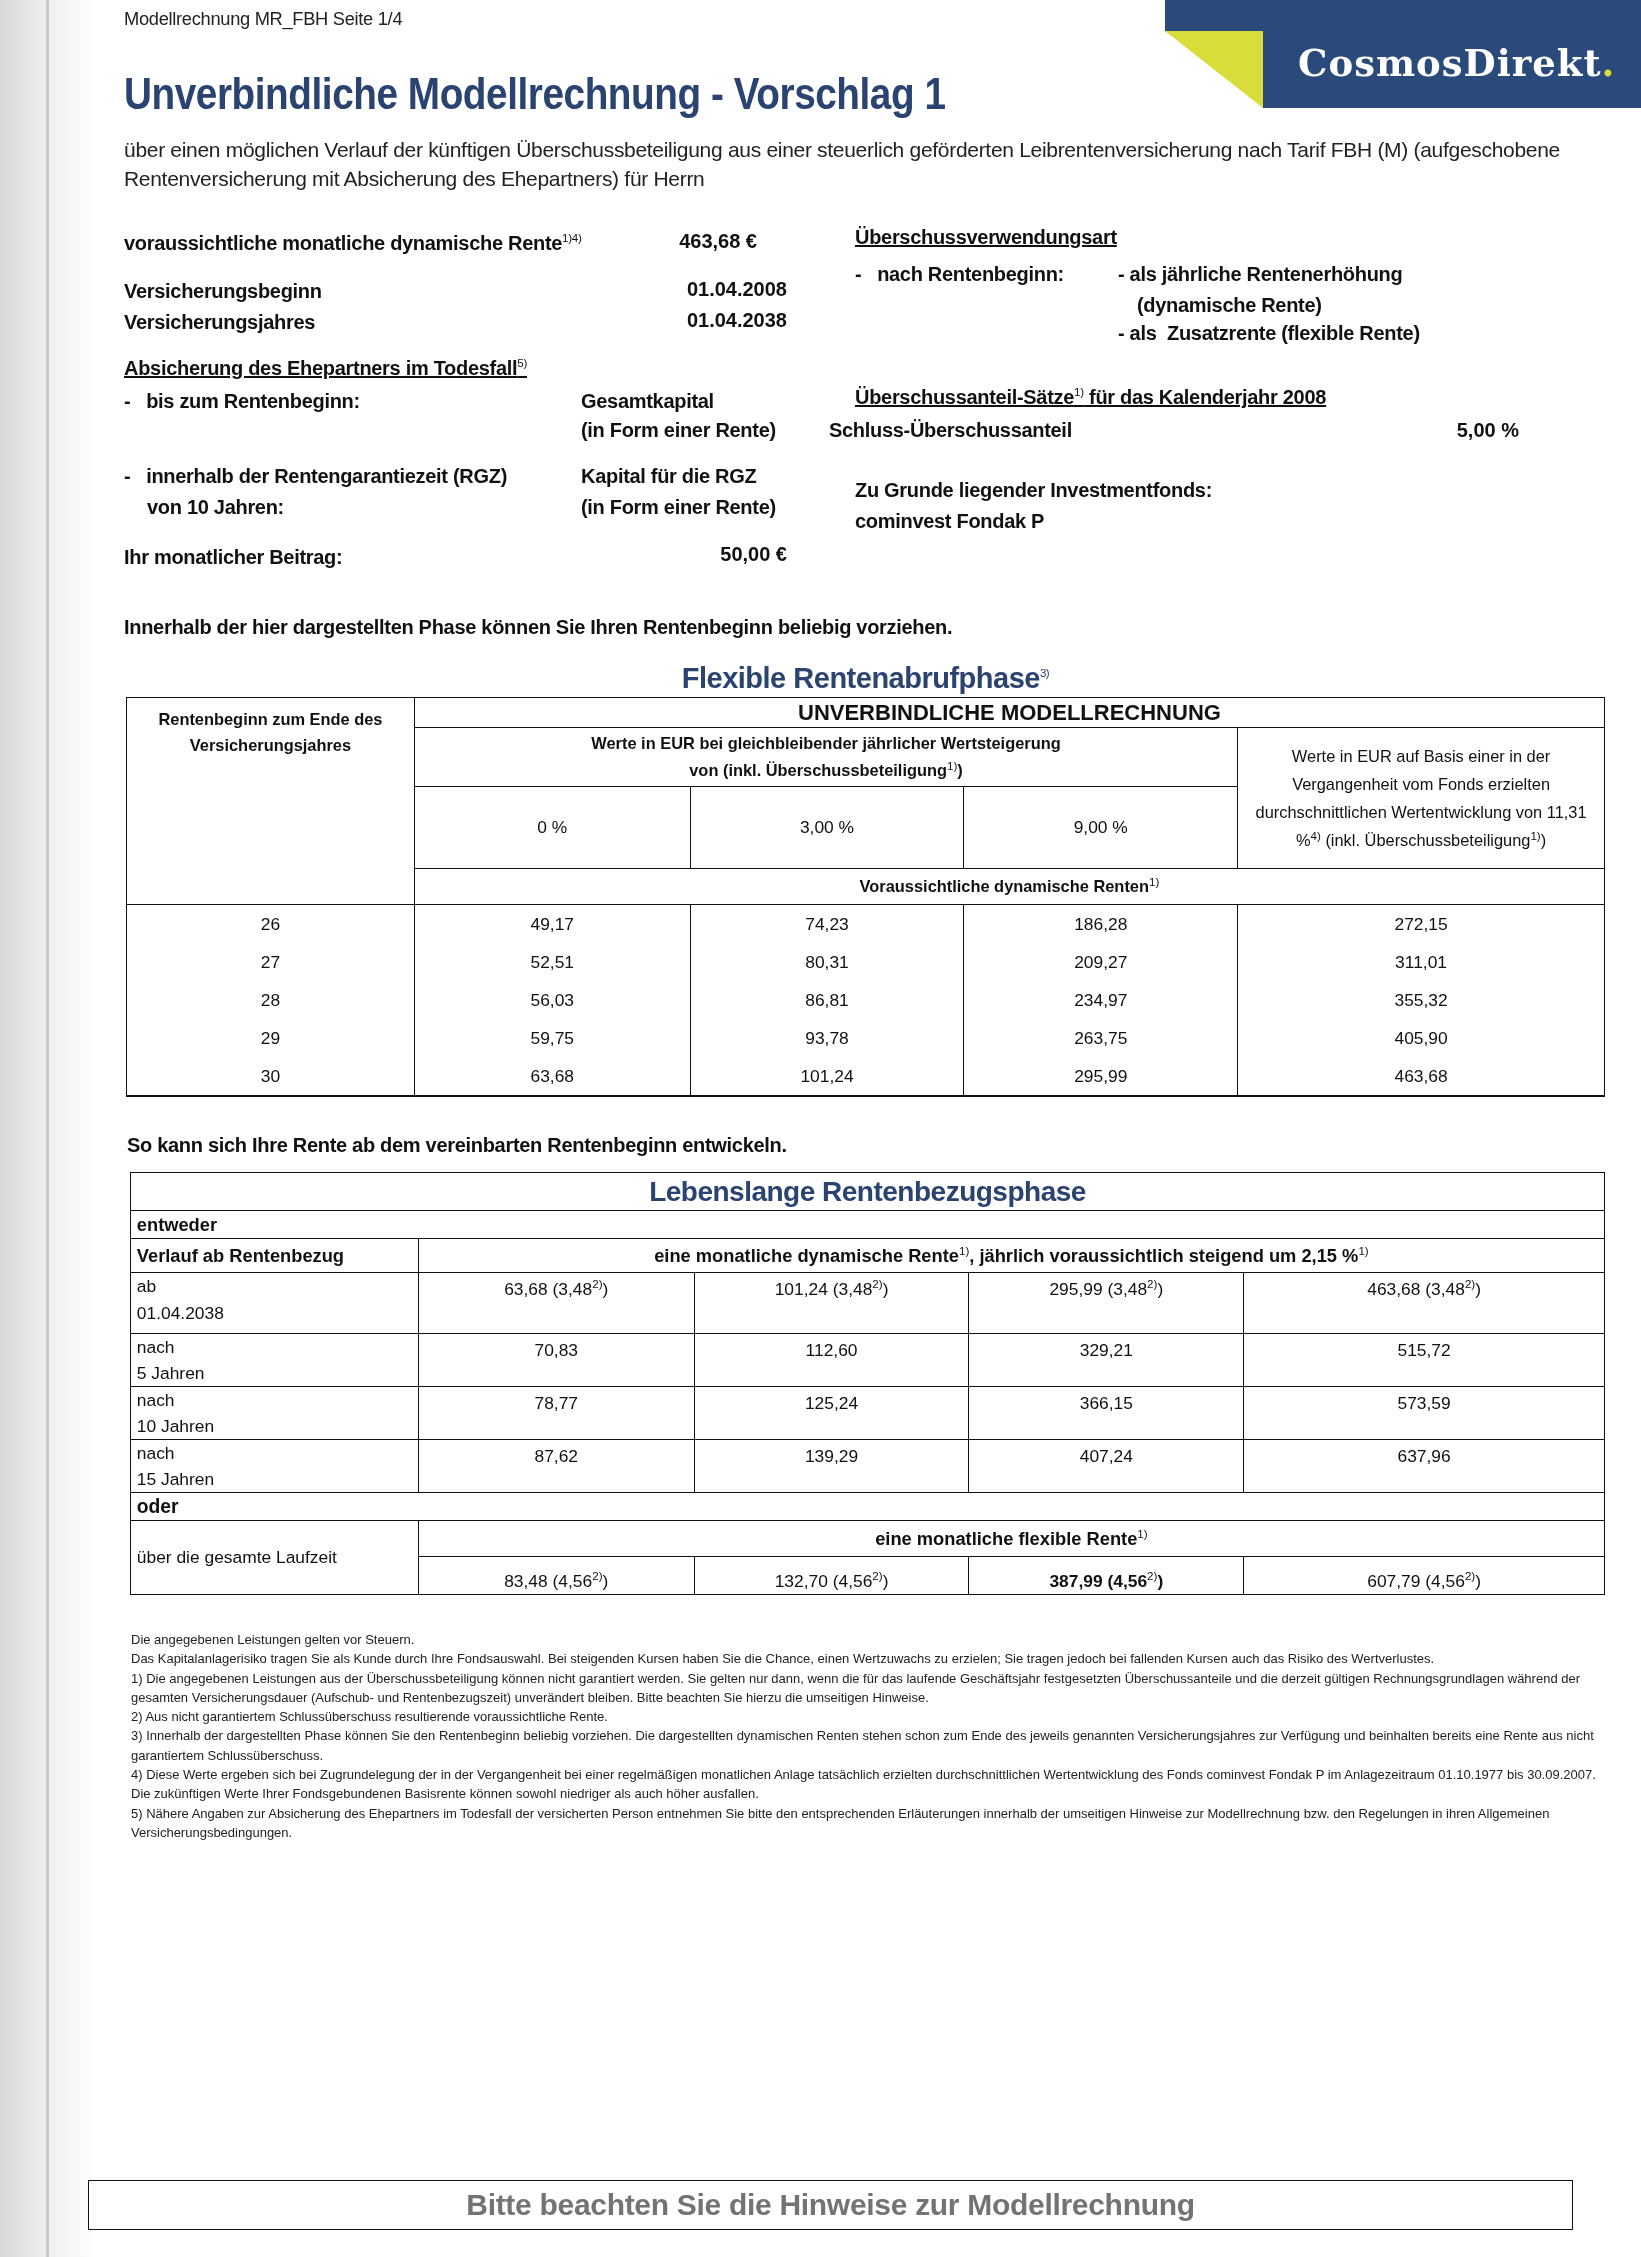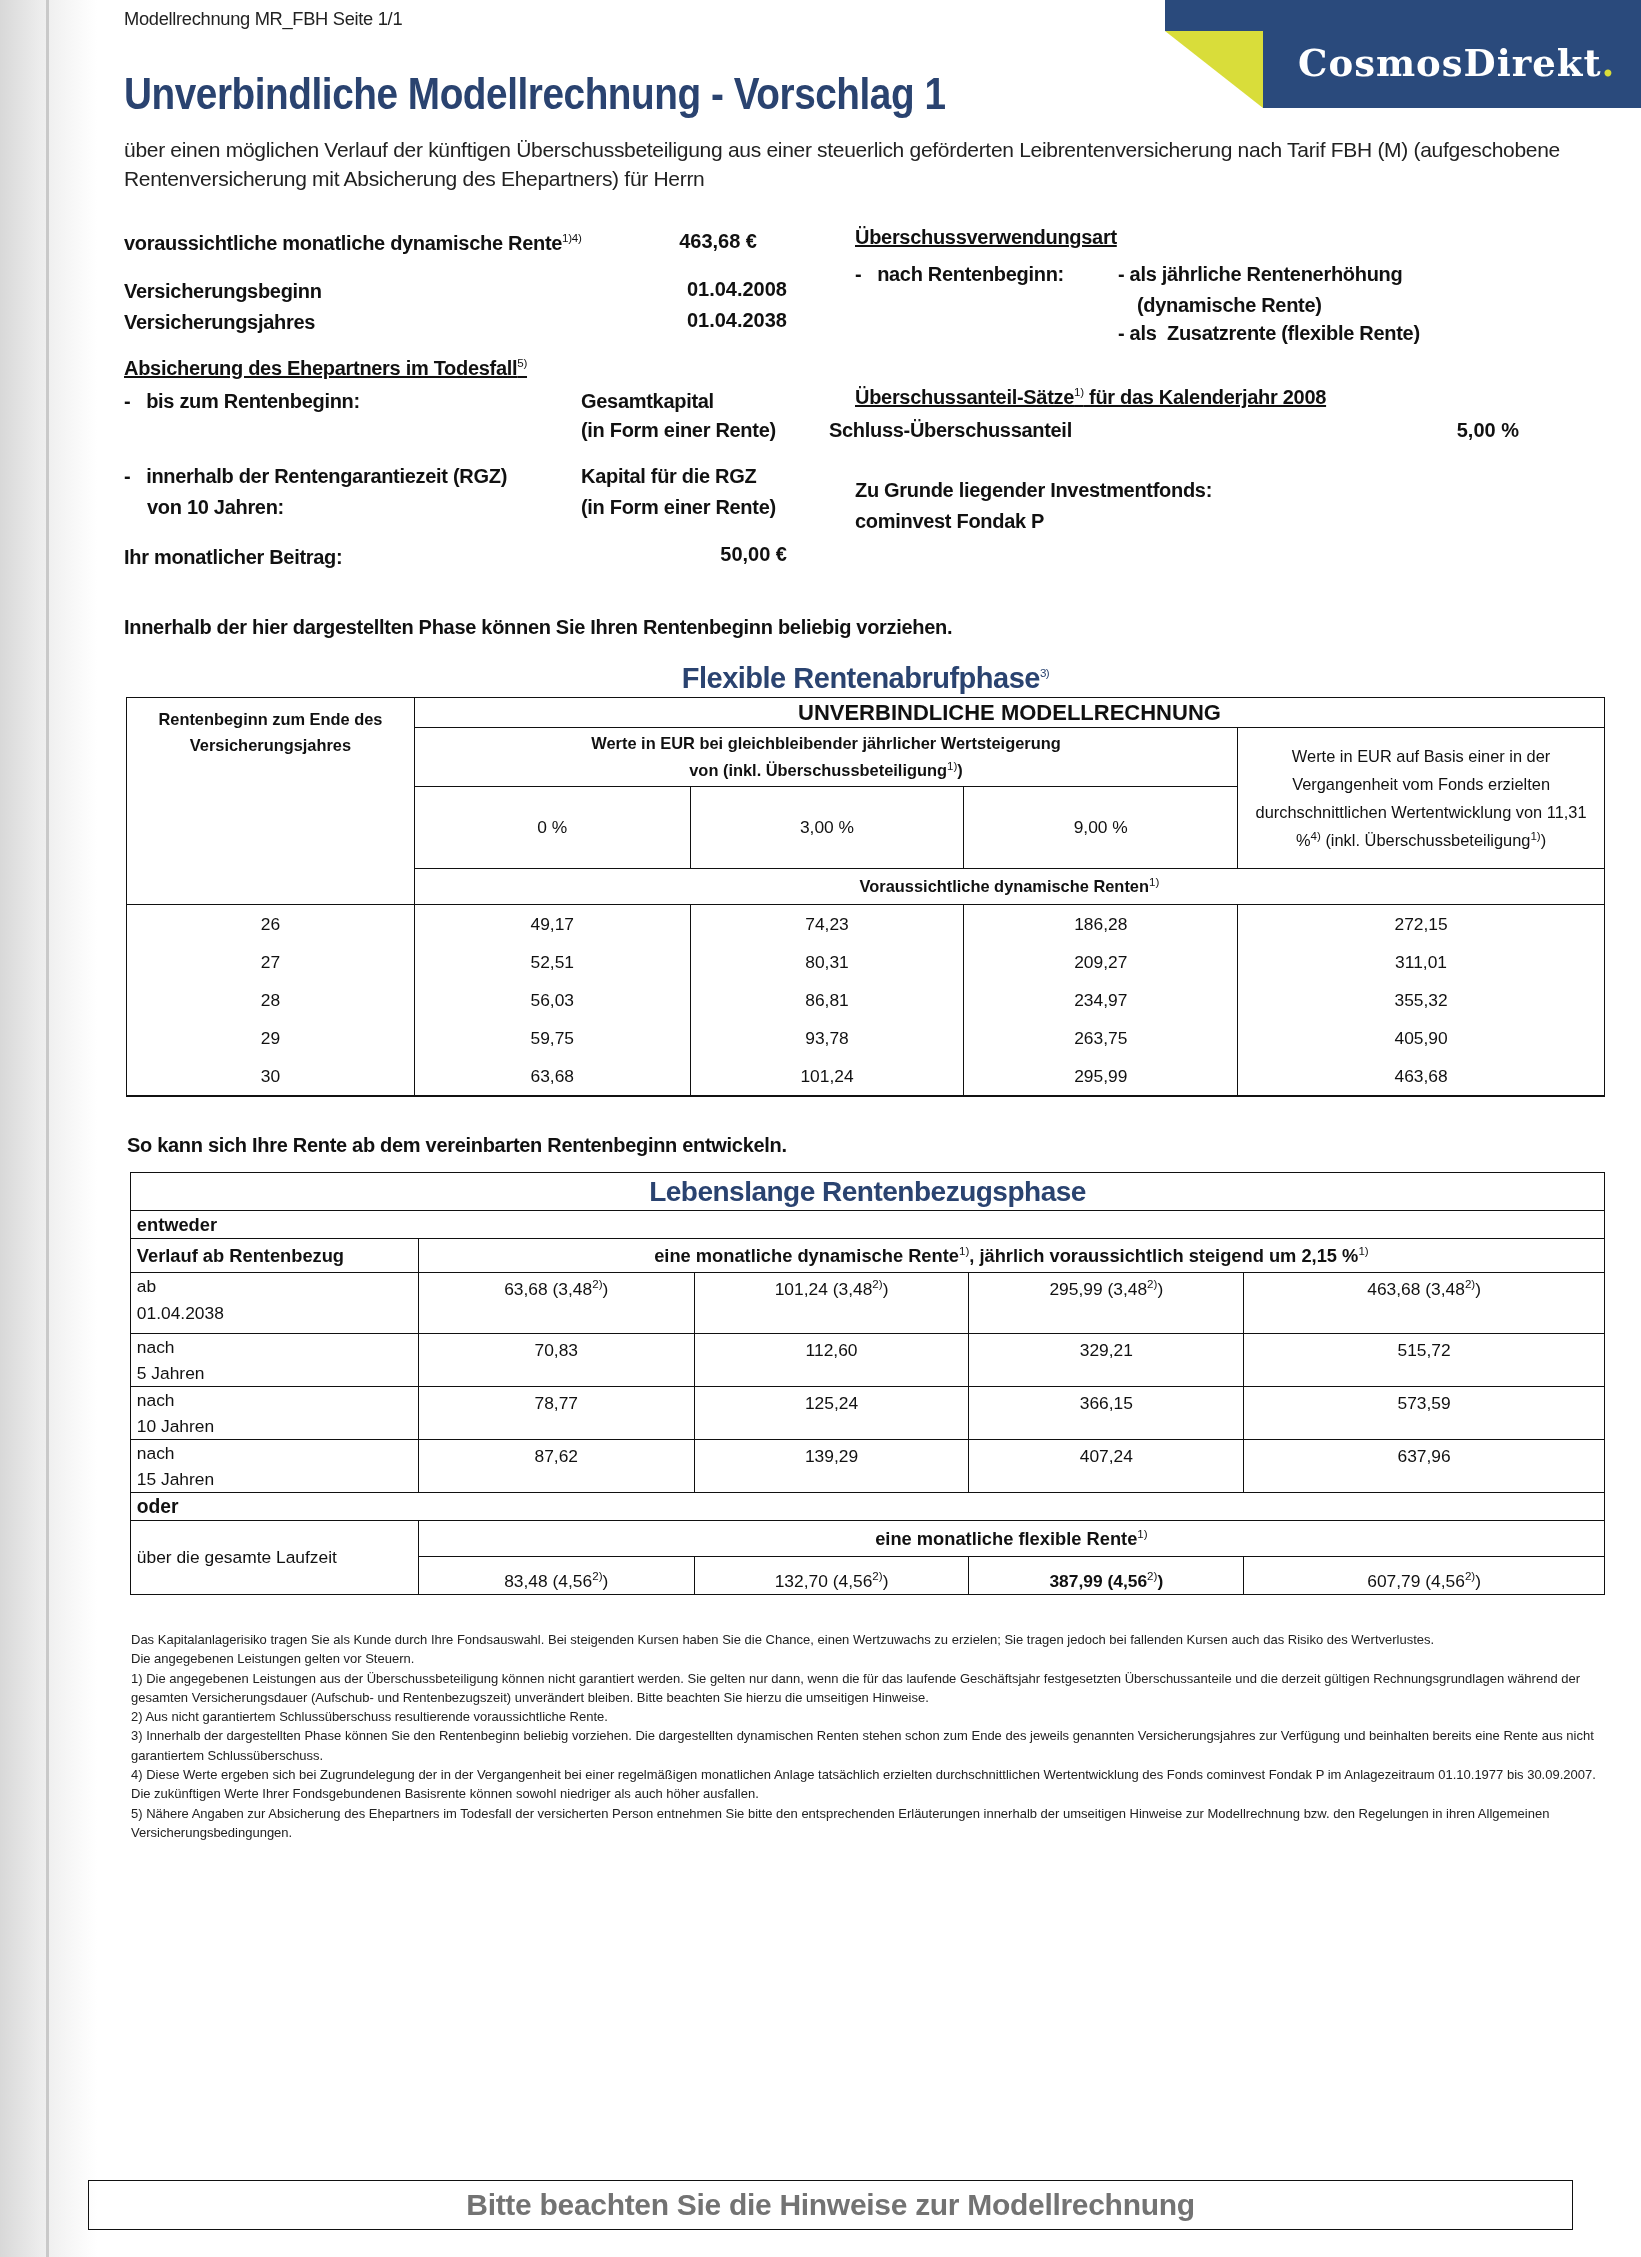--- a/index.html
+++ b/index.html
@@ -73,21 +73,21 @@
     text-align:center; font-size:30px; font-weight:bold; color:#737373; line-height:48px; letter-spacing:-0.3px;
   }
 </style>
 </head>
 <body>
 
 <div class="page-edge">
     <div class="crease"></div>
   </div>
 
-<div class="hdr-small">Modellrechnung MR_FBH Seite 1/1</div>
+<div class="hdr-small">Modellrechnung MR_FBH Seite 1/4</div>
 
 <div class="logo">
   <div class="topbar"></div>
   <div class="flag-bg"></div>
   <div class="flag"></div>
   <div class="bluebox"></div>
   <div class="name"><span>CosmosDirekt</span><span class="dot">.</span></div>
 </div>
 
 <div class="title">Unverbindliche Modellrechnung  - Vorschlag 1</div>
@@ -267,22 +267,22 @@
   <tr>
     <td style="height:35px;vertical-align:bottom;padding-bottom:1.9px;"><span>83,48 (4,56</span><sup>2)</sup><span>)</span></td>
     <td style="vertical-align:bottom;padding-bottom:1.9px;"><span>132,70 (4,56</span><sup>2)</sup><span>)</span></td>
     <td style="vertical-align:bottom;padding-bottom:1.9px;font-weight:bold;"><span>387,99 (4,56</span><sup>2)</sup><span>)</span></td>
     <td style="vertical-align:bottom;padding-bottom:1.9px;"><span>607,79 (4,56</span><sup>2)</sup><span>)</span></td>
   </tr>
 </tbody>
   </table>
 
 <div class="footnotes">
+  <p>Die angegebenen Leistungen gelten vor Steuern.</p>
   <p>Das Kapitalanlagerisiko tragen Sie als Kunde durch Ihre Fondsauswahl. Bei steigenden Kursen haben Sie die Chance, einen Wertzuwachs zu erzielen; Sie tragen jedoch bei fallenden Kursen auch das Risiko des Wertverlustes.</p>
-  <p>Die angegebenen Leistungen gelten vor Steuern.</p>
   <p>1) Die angegebenen Leistungen aus der Überschussbeteiligung können nicht garantiert werden. Sie gelten nur dann, wenn die für das laufende Geschäftsjahr festgesetzten Überschussanteile und die derzeit gültigen Rechnungsgrundlagen während der gesamten Versicherungsdauer (Aufschub- und Rentenbezugszeit) unverändert bleiben. Bitte beachten Sie hierzu die umseitigen Hinweise.</p>
   <p>2) Aus nicht garantiertem Schlussüberschuss resultierende voraussichtliche Rente.</p>
   <p>3) Innerhalb der dargestellten Phase können Sie den Rentenbeginn beliebig vorziehen. Die dargestellten dynamischen Renten stehen schon zum Ende des jeweils genannten Versicherungsjahres zur Verfügung und beinhalten bereits eine Rente aus nicht garantiertem Schlussüberschuss.</p>
   <p>4) Diese Werte ergeben sich bei Zugrundelegung der in der Vergangenheit bei einer regelmäßigen monatlichen Anlage tatsächlich erzielten durchschnittlichen Wertentwicklung des Fonds cominvest Fondak P im Anlagezeitraum 01.10.1977 bis 30.09.2007. Die zukünftigen Werte Ihrer Fondsgebundenen Basisrente können sowohl niedriger als auch höher ausfallen.</p>
   <p>5) Nähere Angaben zur Absicherung des Ehepartners im Todesfall der versicherten Person entnehmen Sie bitte den entsprechenden Erläuterungen innerhalb der umseitigen Hinweise zur Modellrechnung bzw. den Regelungen in ihren Allgemeinen Versicherungsbedingungen.</p>
 </div>
 
 <div class="bottom-box">Bitte beachten Sie die Hinweise zur Modellrechnung</div>
 
 

